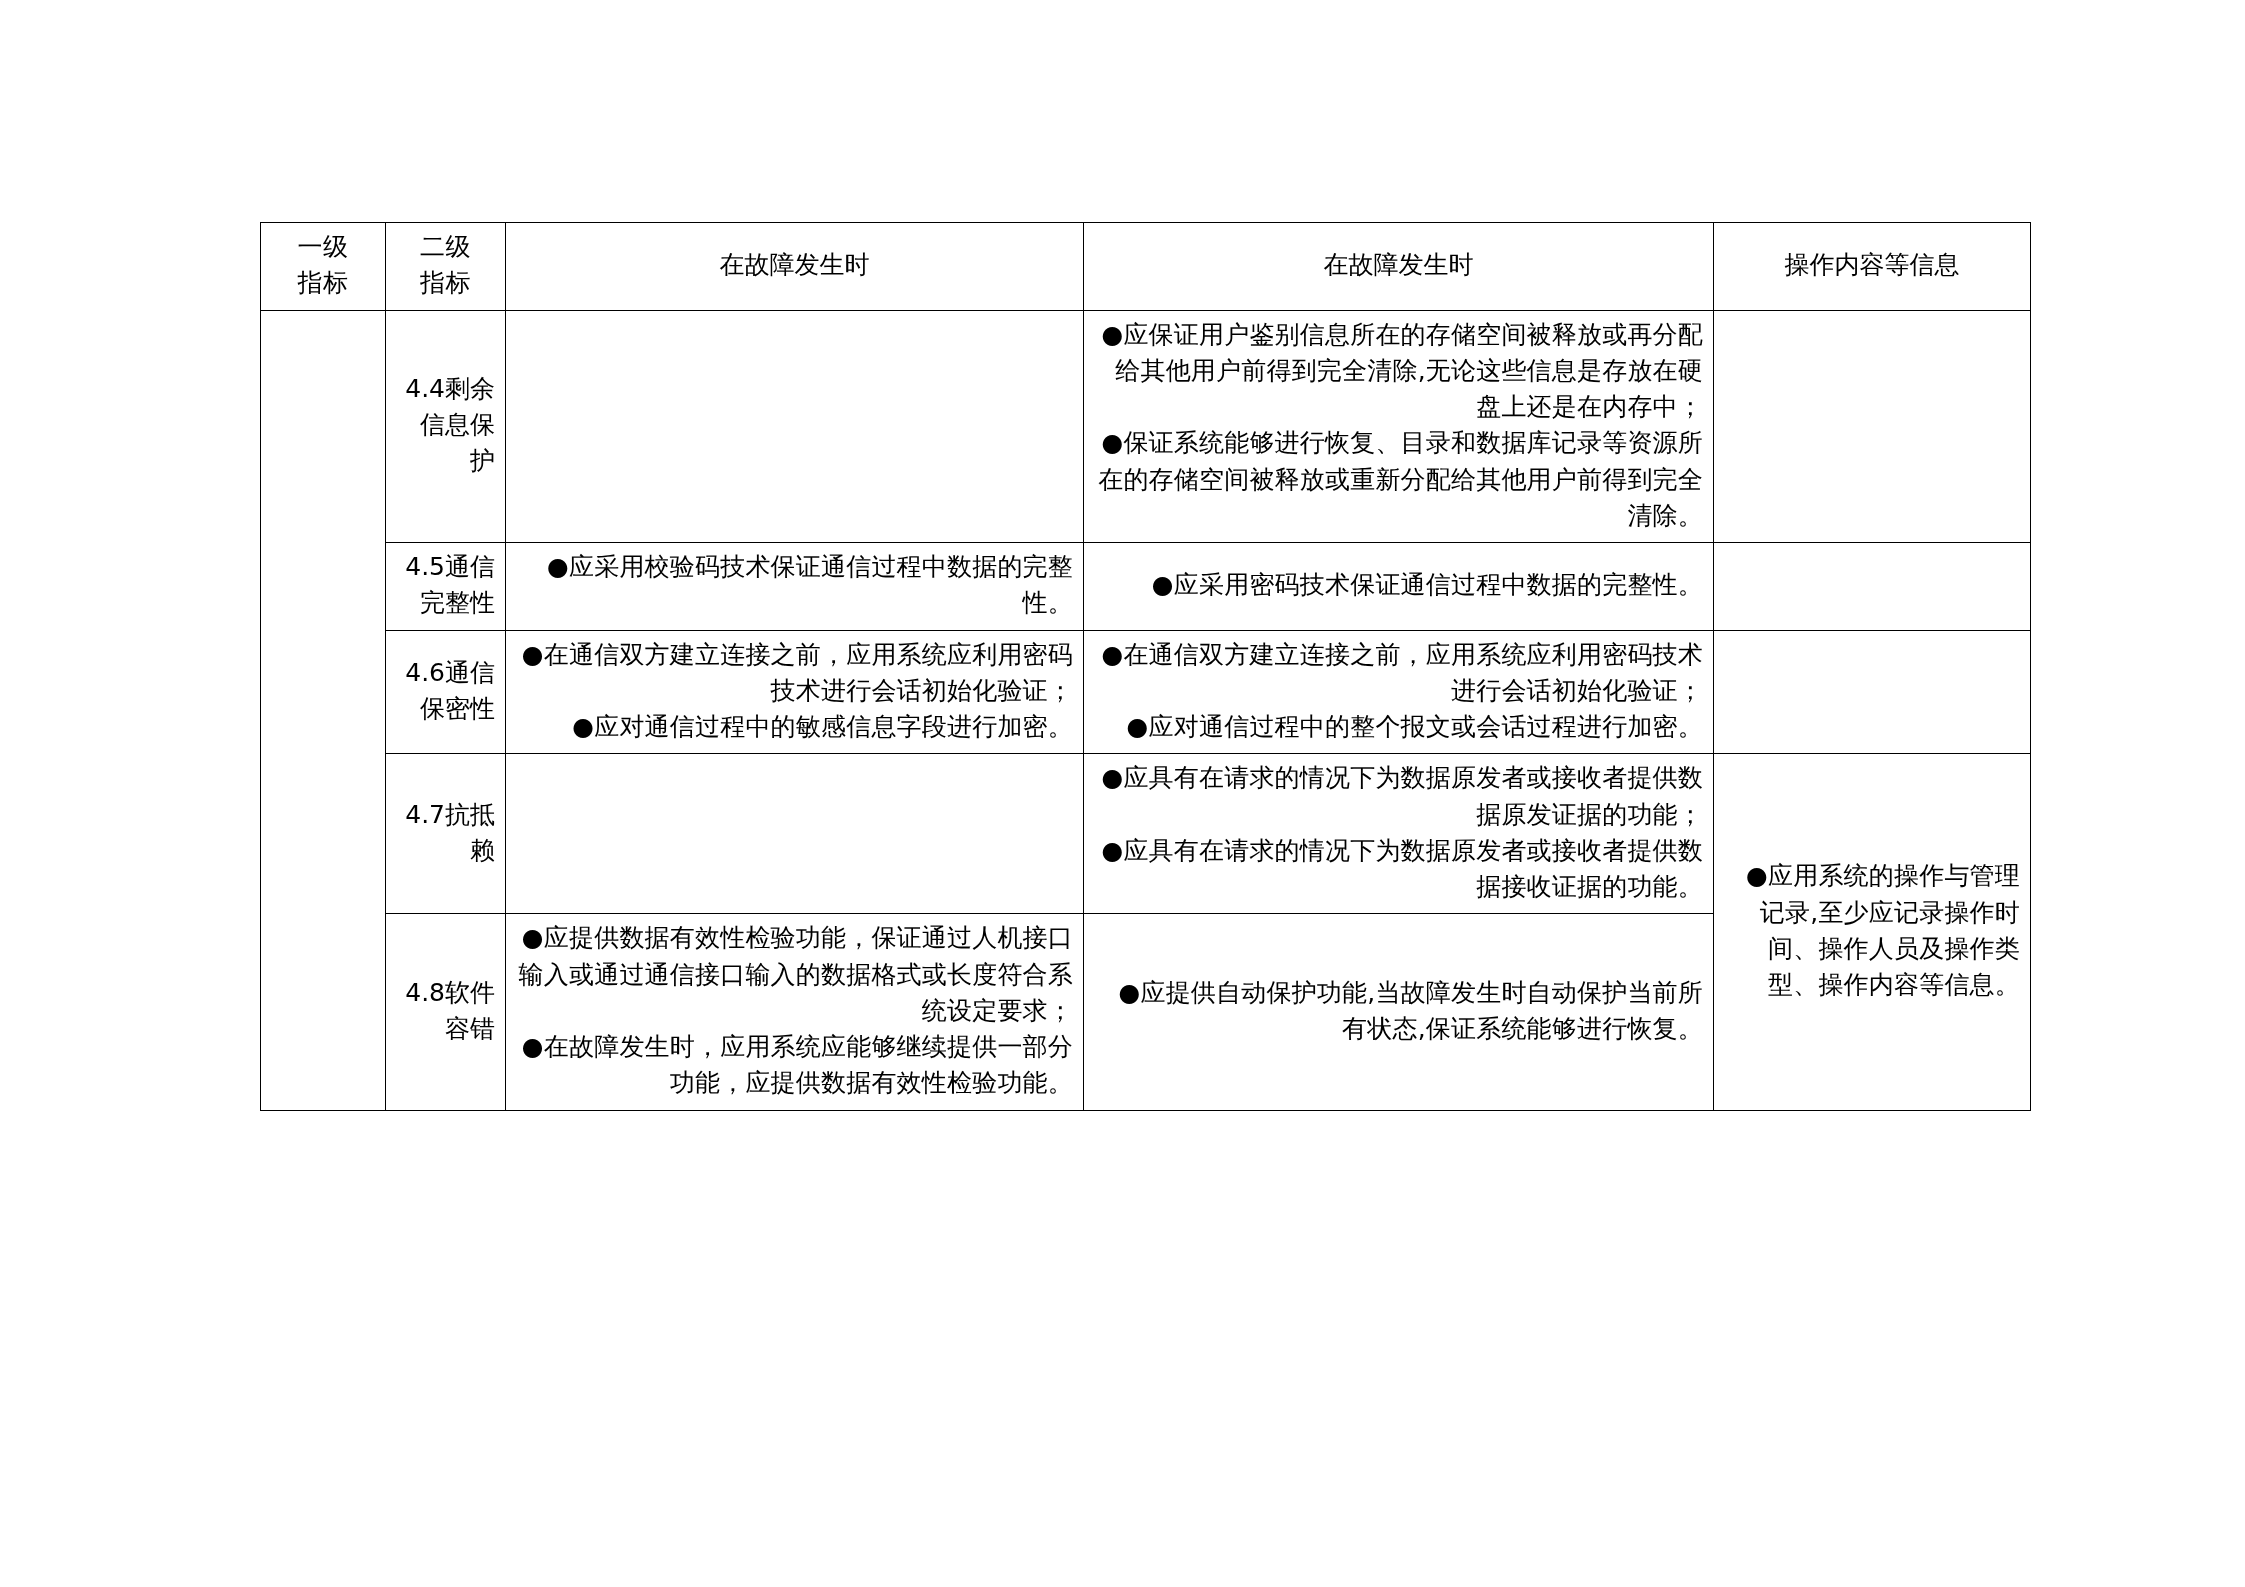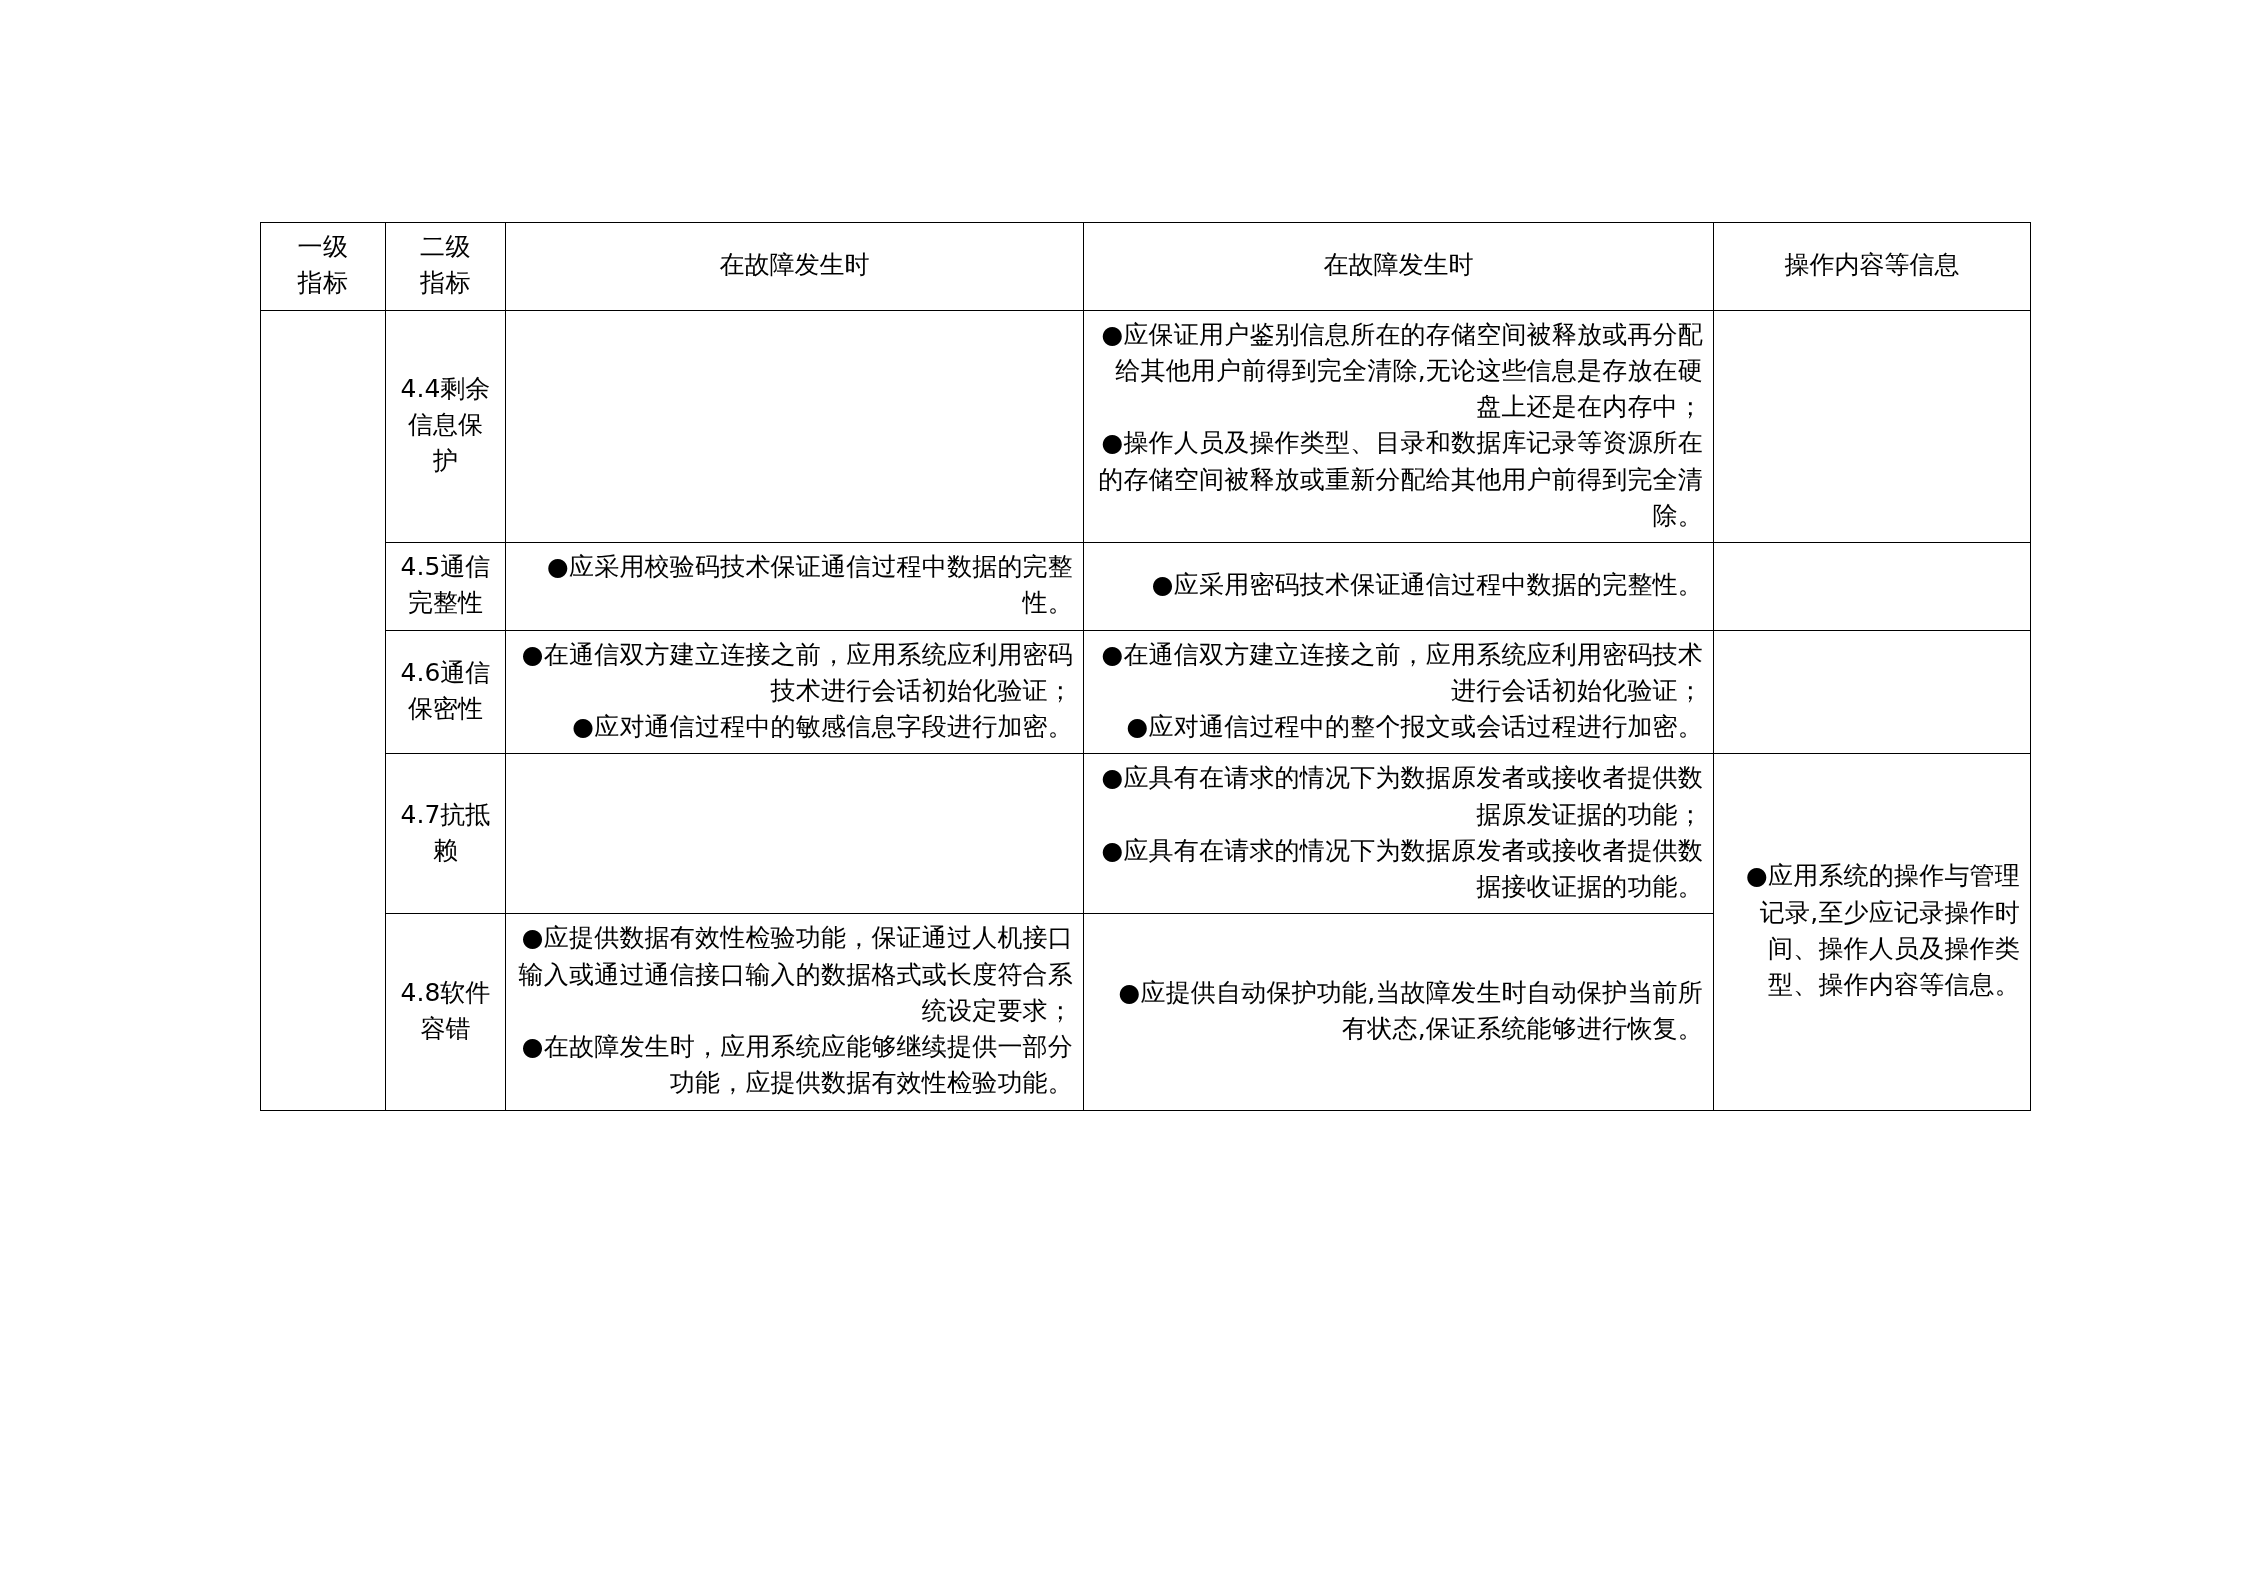--- a/index.html
+++ b/index.html
@@ -57,21 +57,21 @@
     vertical-align: middle;
     font-size: 27px;
     line-height: 1.3;
     padding: 14px 6px;
   }
   .hdr-narrow {
     font-size: 27px;
     letter-spacing: 0.5px;
   }
   .cell-label {
-    text-align: center;
+    text-align: right;
     font-size: 26px;
     line-height: 1.45;
     padding-left: 14px;
     padding-right: 4px;
   }
   .cell-body {
     text-align: right;
     vertical-align: middle;
     font-size: 25.5px;
     line-height: 1.5;
@@ -121,21 +121,21 @@
         <tr>
           <td rowspan="5" class="vert-span"></td>
           <td class="cell-label">
             <div>4.4剩余</div>
             <div>信息保</div>
             <div>护</div>
           </td>
           <td class="cell-body cell-empty"></td>
           <td class="cell-body">
             <p class="bullet-line">●应保证用户鉴别信息所在的存储空间被释放或再分配给其他用户前得到完全清除,无论这些信息是存放在硬盘上还是在内存中；</p>
-            <p class="bullet-line">●操作人员及操作类型、目录和数据库记录等资源所在的存储空间被释放或重新分配给其他用户前得到完全清除。</p>
+            <p class="bullet-line">●保证系统能够进行恢复、目录和数据库记录等资源所在的存储空间被释放或重新分配给其他用户前得到完全清除。</p>
           </td>
           <td class="cell-body cell-empty"></td>
         </tr>
 
         <tr>
           <td class="cell-label">
             <div>4.5通信</div>
             <div>完整性</div>
           </td>
           <td class="cell-body">

